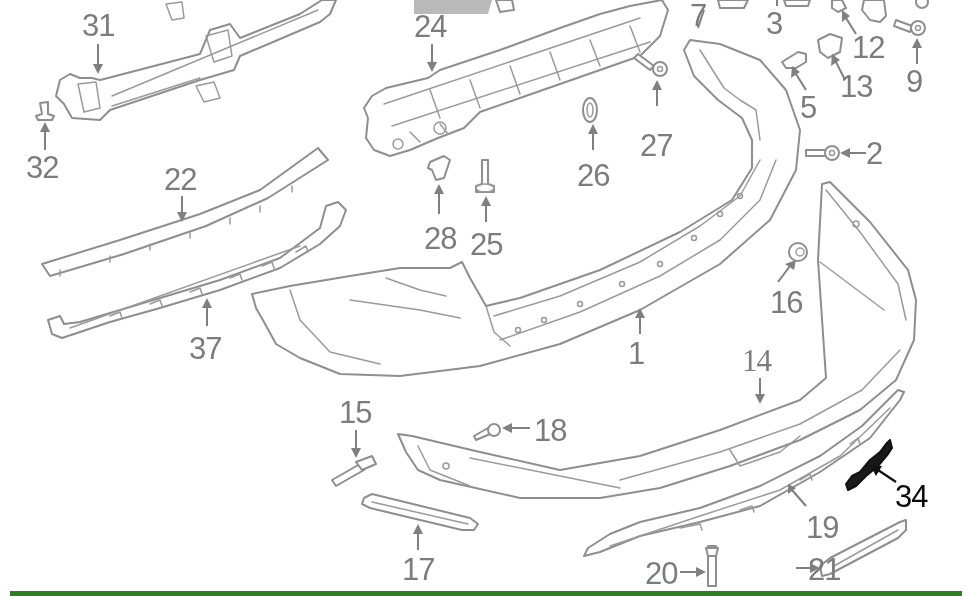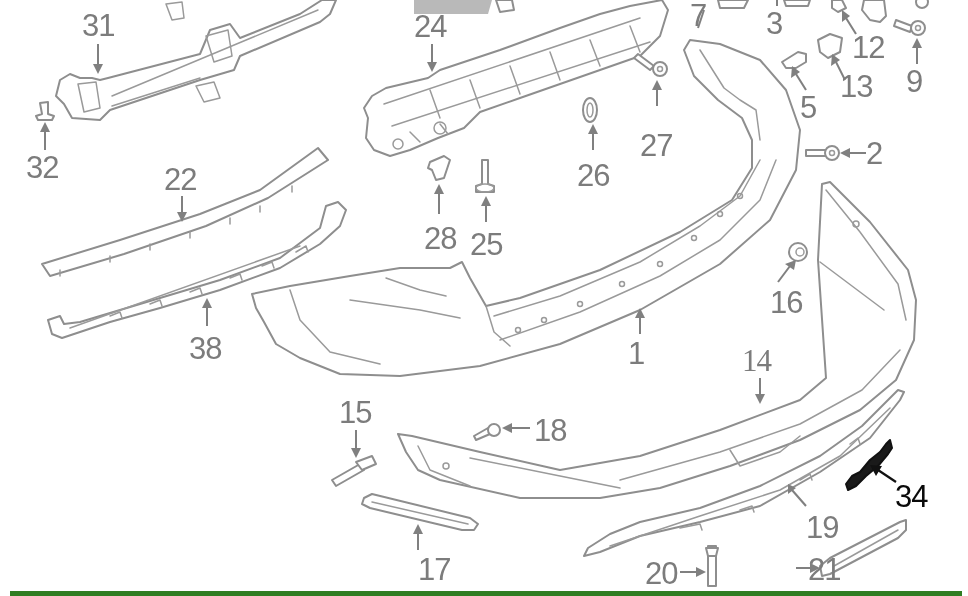--- a/index.html
+++ b/index.html
@@ -328,27 +328,27 @@
   <span class="callout" style="left:866px;top:138px;">2</span>
   <span class="callout" style="left:766px;top:8px;">3</span>
   <span class="callout" style="left:800px;top:92px;">5</span>
   <span class="callout" style="left:690px;top:0px;">7</span>
   <span class="callout" style="left:906px;top:66px;">9</span>
   <span class="callout" style="left:852px;top:32px;">12</span>
   <span class="callout" style="left:840px;top:71px;">13</span>
   <span class="callout" style="left:742px;top:345px;font-family:Liberation Serif, serif;">14</span>
   <span class="callout" style="left:339px;top:397px;">15</span>
   <span class="callout" style="left:770px;top:287px;text-align:right;">16</span>
-  <span class="callout" style="left:402px;top:554px;margin-left:16px;">17</span>
+  <span class="callout" style="left:402px;top:554px;">17</span>
   <span class="callout" style="left:534px;top:415px;">18</span>
   <span class="callout" style="left:806px;top:512px;">19</span>
   <span class="callout" style="left:645px;top:558px;">20</span>
   <span class="callout" style="left:764px;top:554px;margin-left:44px;">21</span>
   <span class="callout" style="left:164px;top:164px;">22</span>
-  <span class="callout" style="left:189px;top:333px;">38</span>
+  <span class="callout" style="left:189px;top:333px;">37</span>
   <span class="callout" style="left:414px;top:11px;">24</span>
   <span class="callout" style="left:470px;top:229px;">25</span>
   <span class="callout" style="left:577px;top:148px;margin-top:12px;">26</span>
   <span class="callout" style="left:640px;top:130px;">27</span>
   <span class="callout" style="left:424px;top:223px;">28</span>
   <span class="callout" style="left:82px;top:10px;">31</span>
   <span class="callout" style="left:26px;top:152px;">32</span>
   <span class="callout highlight" style="left:895px;top:481px;">34</span>
 </div>
 

